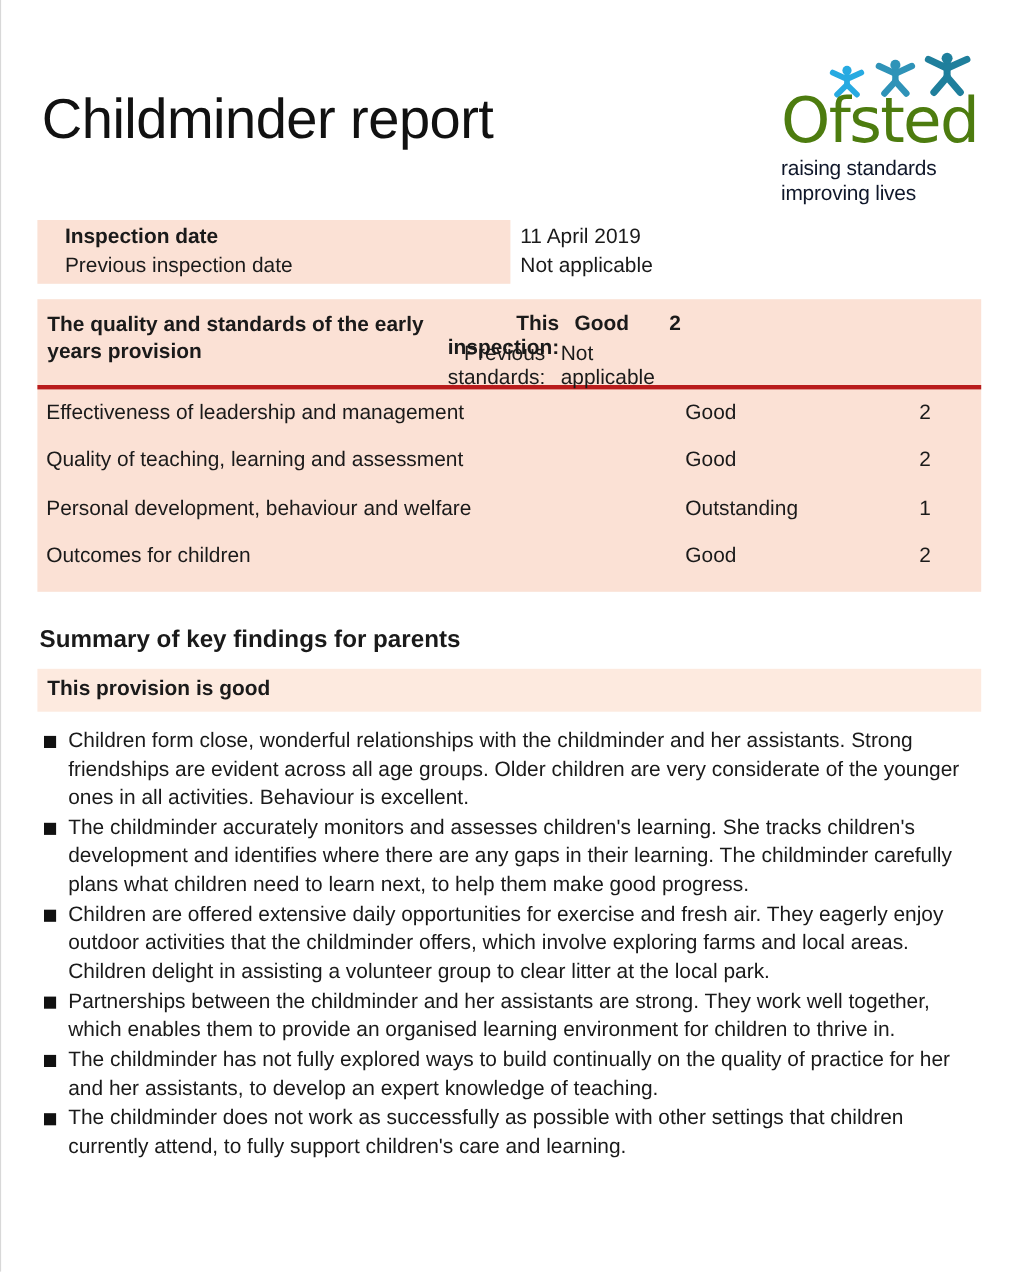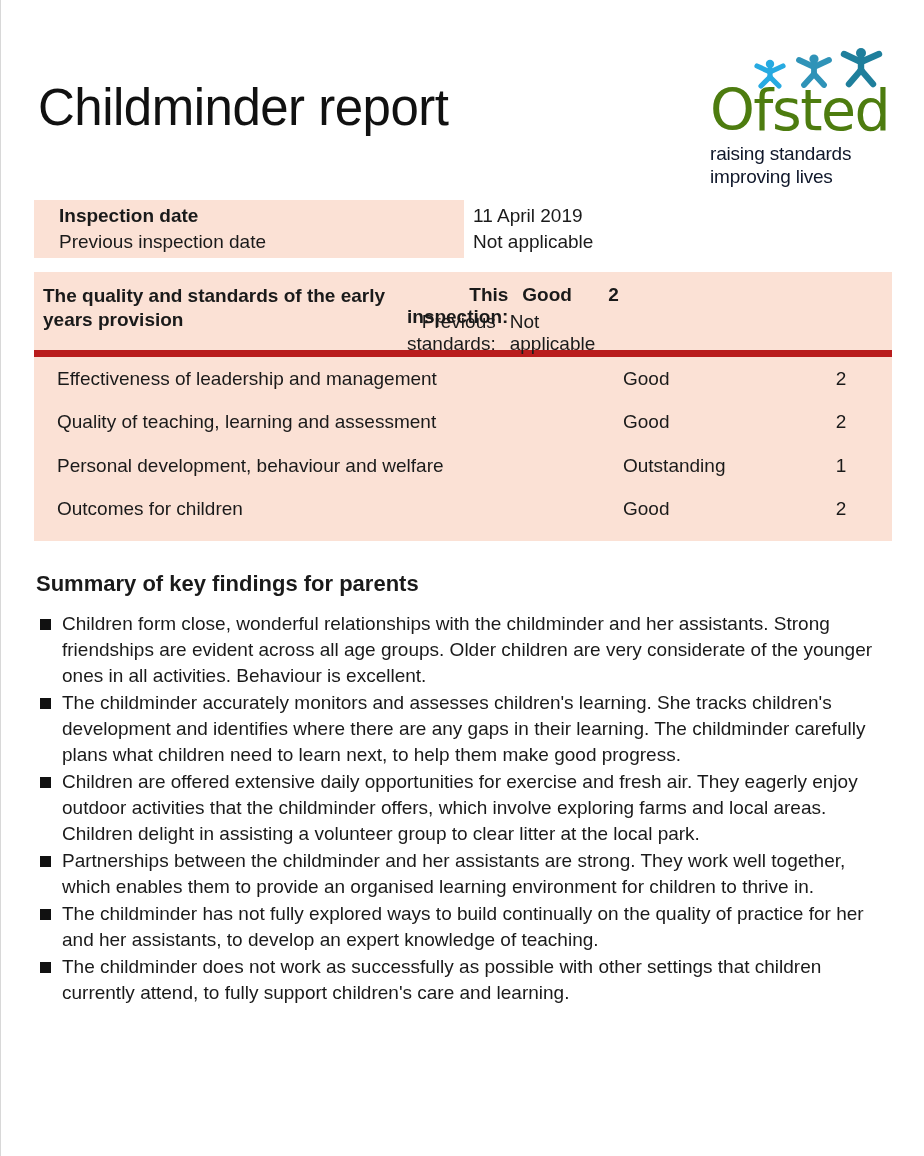--- a/index.html
+++ b/index.html
@@ -108,21 +108,21 @@
   
   .ratings {
     background: #fbe1d5;
     padding: 0;
     margin-bottom: 30px;
   }
   .ratings-head {
     display: flex;
     align-items: flex-start;
     padding: 12px 0 12px 0;
-    border-bottom: 7px solid #b91c1c;
+    border-bottom: 4px solid #b91c1c;
   }
   .rh-title {
     width: 373px;
     padding-left: 9px;
     box-sizing: border-box;
     font-size: 19px;
     font-weight: 700;
     line-height: 1.28;
   }
   .rh-mid { width: 215px; }
@@ -151,21 +151,21 @@
     text-align: center;
   }
 
   .ratings-row {
     display: flex;
     align-items: center;
     height: 43.5px;
   }
   .rr-label {
     flex: 0 0 589px;
-    padding-left: 23px;
+    padding-left: 8px;
     box-sizing: border-box;
     font-size: 19px;
   }
   .rr-grade {
     flex: 0 0 198px;
     font-size: 19px;
   }
   .rr-num {
     flex: 0 0 40px;
     text-align: center;
@@ -301,20 +301,21 @@
     <div class="ratings-row">
       <span class="rr-label">Outcomes for children</span>
       <span class="rr-grade">Good</span>
       <span class="rr-num">2</span>
     </div>
     <div class="ratings-foot"></div>
   </div>
 
   <h2 class="summary-heading">Summary of key findings for parents</h2>
 
+  <div class="provision-banner">This provision is good</div>
 
   <ul class="findings">
     <li class="finding">
       <span class="sq"></span>
       <span>Children form close, wonderful relationships with the childminder and her assistants. Strong friendships are evident across all age groups. Older children are very considerate of the younger ones in all activities. Behaviour is excellent.</span>
     </li>
     <li class="finding">
       <span class="sq"></span>
       <span>The childminder accurately monitors and assesses children's learning. She tracks children's development and identifies where there are any gaps in their learning. The childminder carefully plans what children need to learn next, to help them make good progress.</span>
     </li>

